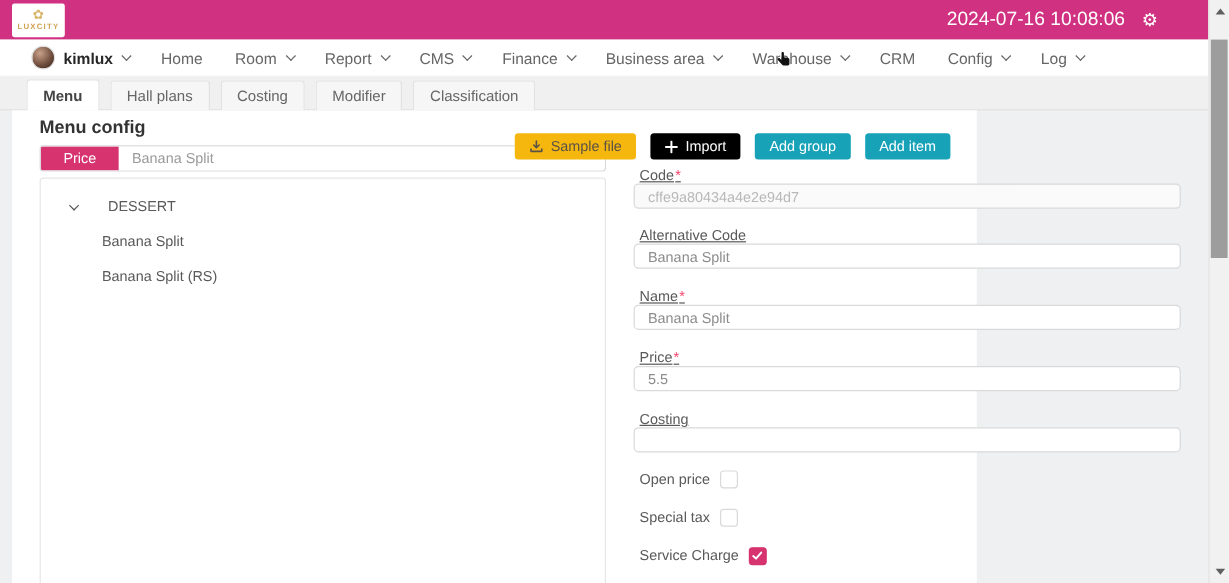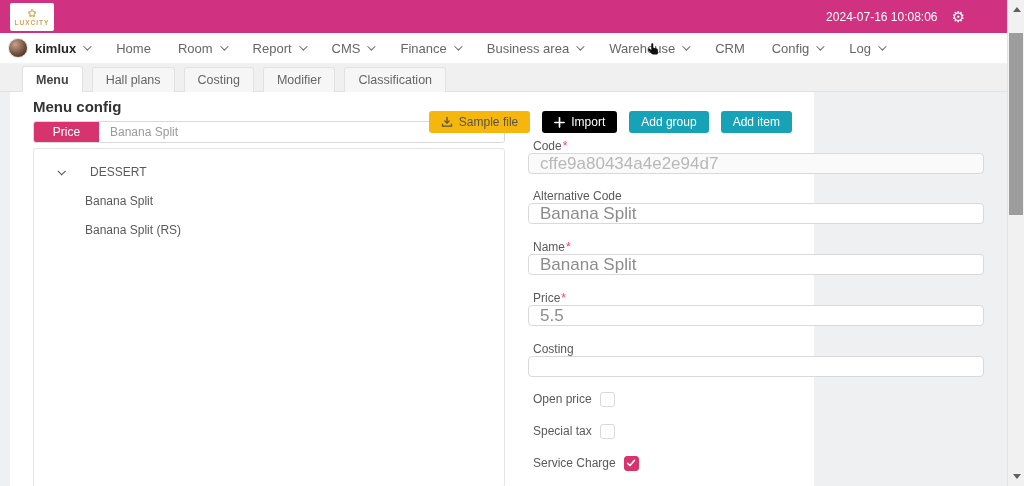--- a/index.html
+++ b/index.html
@@ -7,26 +7,26 @@
   body { font-family:"Liberation Sans", sans-serif; background:#eef0f2; }
   #app { position:relative; width:1024px; height:486px; overflow:hidden; }
 
   
   .header { position:absolute; left:0; top:0; width:1007px; height:33px; background:#d03180; }
   .logo { position:absolute; left:10px; top:3px; width:44px; height:28px; background:#fff;
           border-radius:2px; display:flex; flex-direction:column; align-items:center; justify-content:center; }
   .logo .flower { color:#d8b56a; font-size:11px; line-height:10px; }
   .logo .logo-text { font-size:6.5px; letter-spacing:1px; color:#cfa254; font-weight:bold; margin-top:1px; }
   .header-right { position:absolute; right:42px; top:0; height:33px; display:flex; align-items:center; gap:14px; }
-  .datetime { color:#fff; font-size:12px; }
+  .datetime { color:#fff; font-size:16px; }
   .gear { color:#fff; font-size:15px; cursor:pointer; }
 
   
   .navbar { position:absolute; left:0; top:33px; width:1007px; height:31px; background:#fff;
-            display:flex; align-items:center; padding-left:8px; gap:27px; border-bottom:1px solid #f2f2f2; }
+            display:flex; align-items:center; padding-left:26px; gap:27px; border-bottom:1px solid #f2f2f2; }
   .nav-user { display:flex; align-items:center; gap:7px; cursor:pointer; }
   .avatar { width:20px; height:20px; border-radius:50%;
             background:radial-gradient(circle at 35% 30%, #c9a189, #6c4a3a 60%, #33231c); border:1px solid #e0e0e0; }
   .nav-user-name { font-size:13px; font-weight:bold; color:#262626; }
   .nav-item { display:flex; align-items:center; gap:7px; font-size:13px; color:#666; cursor:pointer; white-space:nowrap; }
   .chev { width:6px; height:6px; border-right:1.6px solid #666; border-bottom:1.6px solid #666;
           transform:rotate(45deg) translateY(-2px); display:inline-block; }
 
   
   .tabsrow { position:absolute; left:0; top:64px; width:1007px; height:28px; background:#f0f0f0; }
@@ -59,24 +59,24 @@
   
   .toolbar { position:absolute; top:19px; right:22px; display:flex; gap:12px;margin-left:41px; }
   .btn { height:22px; border:none; border-radius:3px; font-size:12px; padding:0 12px;
          display:flex; align-items:center; gap:6px; cursor:pointer; font-family:"Liberation Sans", sans-serif; }
   .btn-yellow { background:#f5b60d; color:#5b5347; }
   .btn-pink { background:#000000; color:#fff; }
   .btn-teal { background:#17a2b8; color:#fff; }
 
   
   .fields { position:absolute; left:518px; top:0; width:456px; }
-  .f-label { position:absolute; left:5px; font-size:12px; color:#595959; }
+  .f-label { position:absolute; left:5px; font-size:12px; color:#595959;text-decoration:underline; }
   .f-label .req { color:#f5426b; margin-left:1px; }
   .f-input { position:absolute; left:0; width:456px; height:21px; border:1px solid #d9d9d9; border-radius:4px;
-             padding:0 11px; font-size:17px; color:#8c8c8c; outline:none; background:#fff;
+             padding:0 11px; font-size:12px; color:#8c8c8c; outline:none; background:#fff;
              font-family:"Liberation Sans", sans-serif; }
   .f-input.disabled { background:#fafafa; color:#b8b8b8; }
   .cb-row { position:absolute; left:5px; display:flex; align-items:center; gap:8px; height:16px; }
   .cb-label { font-size:12px; color:#595959; }
   .cbx { width:15px; height:15px; border:1px solid #d9d9d9; border-radius:3px; background:#fff;
          display:flex; align-items:center; justify-content:center; cursor:pointer; }
   .cbx svg { display:none; }
   .cbx.checked { background:#d6336f; border-color:#d6336f; }
   .cbx.checked svg { display:block; }
 

